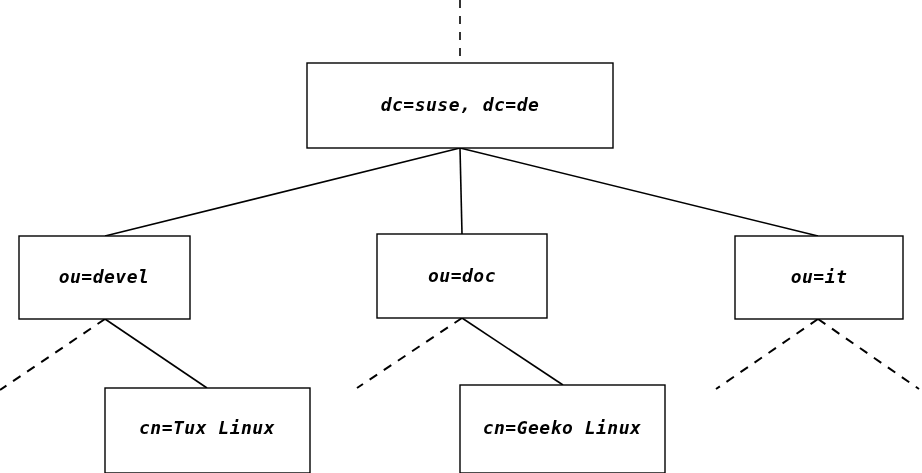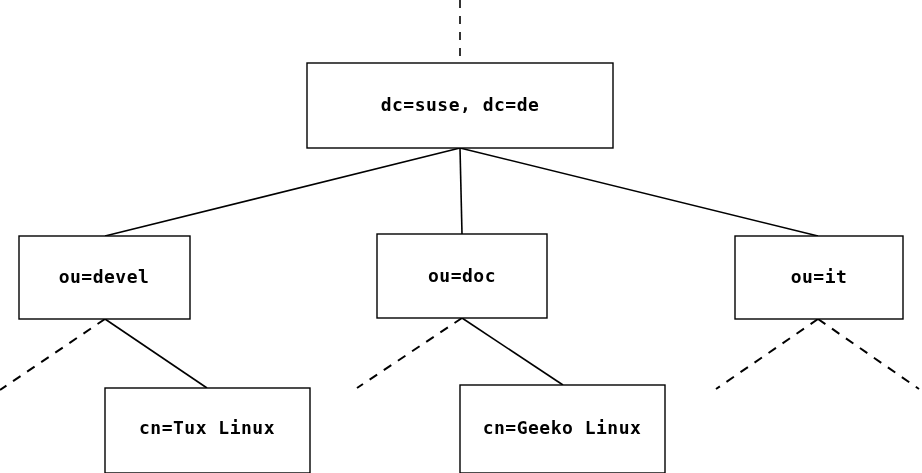--- a/index.html
+++ b/index.html
@@ -11,20 +11,21 @@
     width: 922px;
     height: 473px;
     overflow: hidden;
     font-family: "DejaVu Sans Mono", "Liberation Mono", monospace;
   }
   #diagram-root {
     position: relative;
     width: 922px;
     height: 473px;
     background: #ffffff;
+    font-style: italic;
   }
   svg#tree-svg {
     display: block;
     width: 922px;
     height: 473px;
   }
   .node-box {
     fill: #ffffff;
     stroke: #000000;
     stroke-width: 1.4;

